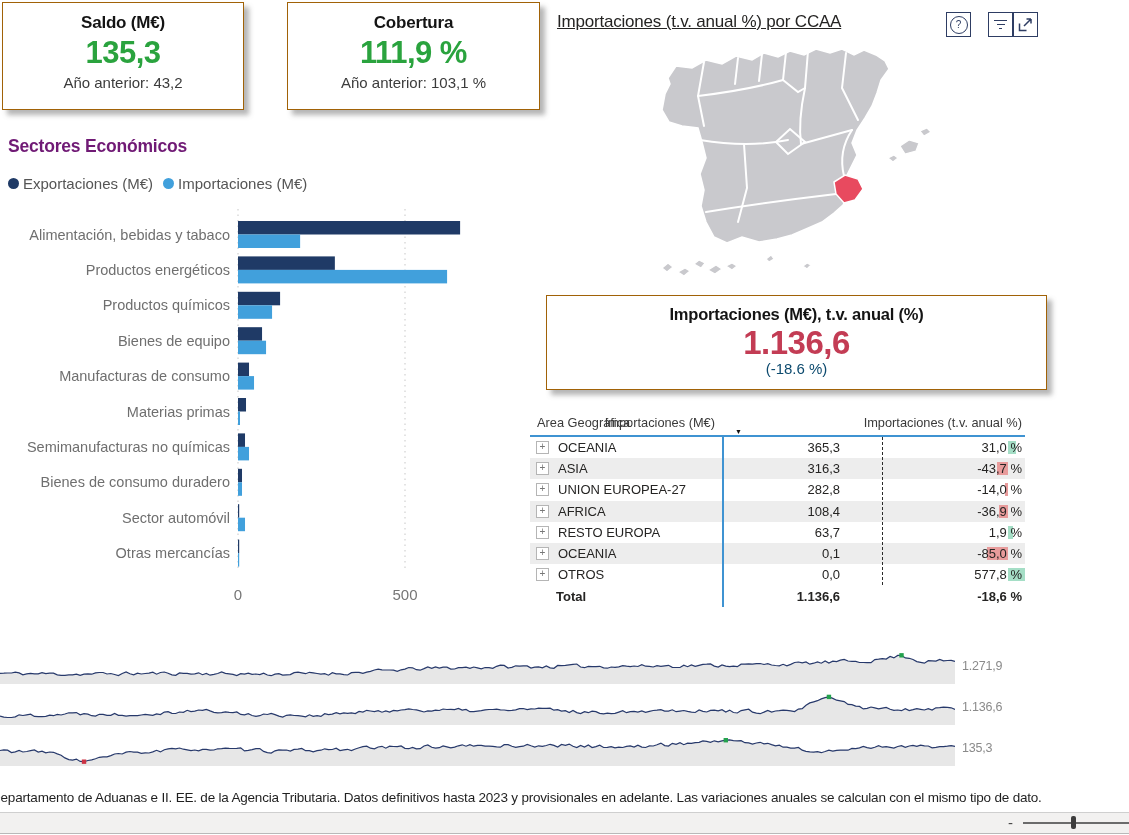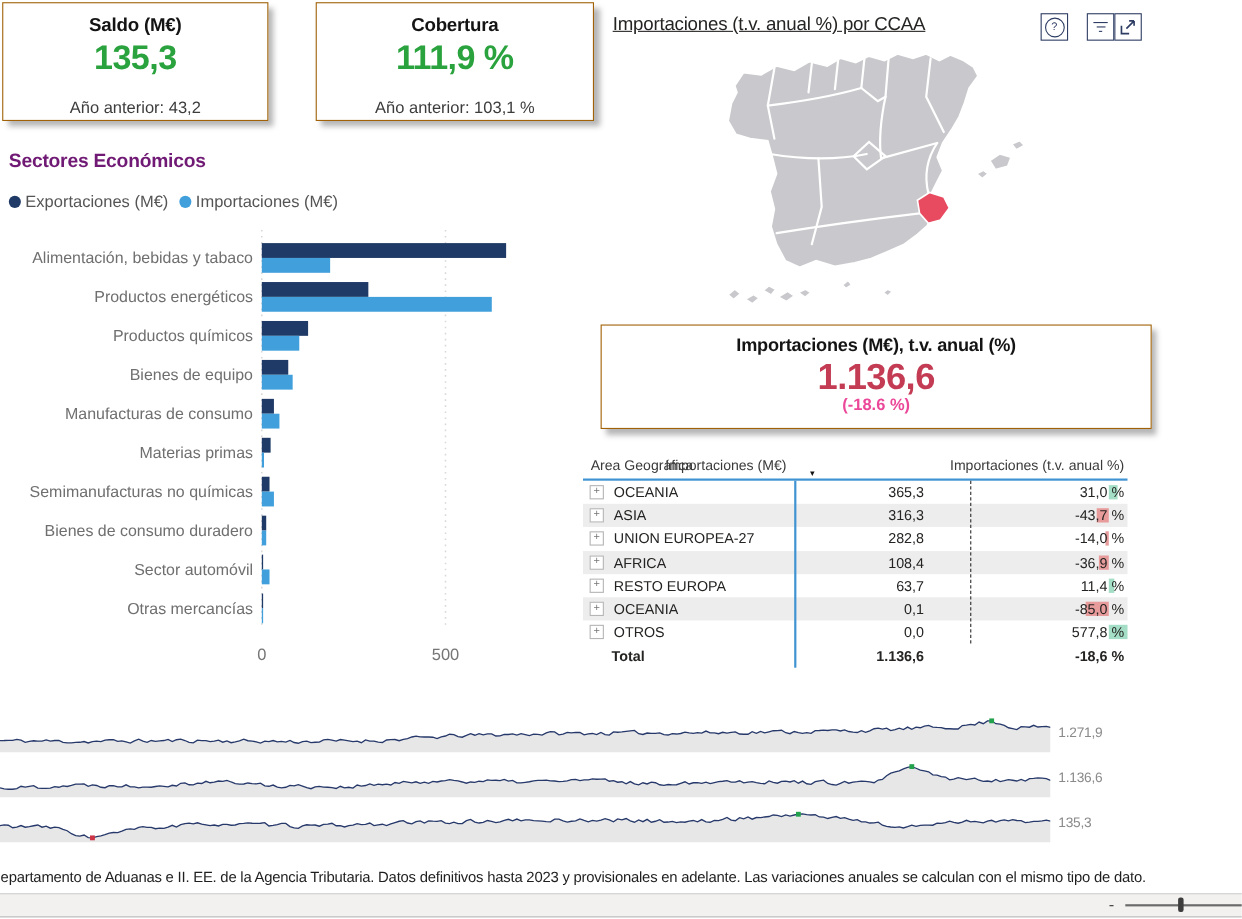--- a/index.html
+++ b/index.html
@@ -4,21 +4,21 @@
 <style>
   html,body{margin:0;padding:0;background:#fff;}
   #page{position:relative;width:1129px;height:835px;background:#fff;overflow:hidden;
         font-family:"Liberation Sans",sans-serif;color:#252423;}
 
   
   .card{position:absolute;background:#fff;border:1px solid #a16207;
         box-shadow:5px 5px 5px rgba(90,90,90,.45);text-align:center;}
   .card .c-title{font-weight:700;font-size:17px;color:#141414;margin-top:10px;letter-spacing:-.2px;}
   .card .c-value{font-weight:700;font-size:31px;margin-top:2px;letter-spacing:-.5px;}
-  .card .c-prev{font-size:15px;color:#3c3c3c;margin-top:19px;}
+  .card .c-prev{font-size:15px;color:#3c3c3c;margin-top:3px;}
 
   
   .panel-title{position:absolute;left:557px;top:12px;font-size:17px;font-weight:500;
                color:#252423;letter-spacing:-.2px;text-decoration:underline;}
   .toolbar{position:absolute;left:946px;top:12px;display:flex;align-items:center;}
   .tool-btn{width:25px;height:25px;border:1px solid #2e3d63;background:#fff;box-sizing:border-box;
             display:flex;align-items:center;justify-content:center;cursor:pointer;}
   .tool-btn.help{margin-right:17px;}
   .help-circle{width:16px;height:16px;border:1px solid #2e3d63;border-radius:50%;
                font-size:10px;color:#2e3d63;display:flex;align-items:center;justify-content:center;}
@@ -34,21 +34,21 @@
   .legend .l-item{display:flex;align-items:center;gap:4px;}
   .legend .dot{width:11px;height:11px;border-radius:50%;display:inline-block;}
   #sectors-svg{position:absolute;left:0;top:203px;}
   #sectors-svg .cat-label{font-size:14.5px;fill:#6f6f6f;}
   #sectors-svg .axis-label{font-size:15px;fill:#767676;}
   #sectors-svg .gridline{stroke:#d8d8d8;stroke-width:1.4;stroke-dasharray:1.5 4;}
 
   
   #kpi-card .c-title{font-size:16.5px;margin-top:9px;}
   #kpi-card .c-value{font-size:33px;margin-top:0;}
-  #kpi-card .c-sub{font-weight:700;font-size:15px;color:#ec4899;margin-top:-2px;}
+  #kpi-card .c-sub{font-weight:400;font-size:15px;color:#0c4a6e;margin-top:-2px;}
 
   
   #geo-table{position:absolute;left:530px;top:410px;width:495px;font-size:13px;}
   .t-header{position:relative;height:27px;color:#3a3a3a;font-size:12.8px;}
   .t-header .h1{position:absolute;left:7px;top:5px;}
   .t-header .h2{position:absolute;right:310px;top:5px;}
   .t-header .h3{position:absolute;right:3px;top:5px;}
   .t-header .sort{position:absolute;left:205px;top:18px;font-size:7px;color:#111;}
   .t-header:after{content:"";position:absolute;left:0;right:0;bottom:0;height:2px;background:#3f93d2;}
   .t-body{position:relative;}
@@ -250,21 +250,21 @@
           </div>
           <div class="t-col2">108,4</div>
           <div class="t-col3"><div class="databar" style="left: 150.93px; width: 9.07002px; background: rgb(232, 155, 155);"></div><span class="cellval">-36,9 %</span></div>
         </div>
         <div class="t-row">
           <div class="t-col1">
             <span class="expander">+</span>
             <span>RESTO EUROPA</span>
           </div>
           <div class="t-col2">63,7</div>
-          <div class="t-col3"><div class="databar" style="left: 160px; width: 4.62104px; background: rgb(165, 222, 198);"></div><span class="cellval">11,4 %</span></div>
+          <div class="t-col3"><div class="databar" style="left: 160px; width: 4.62104px; background: rgb(165, 222, 198);"></div><span class="cellval">1,9 %</span></div>
         </div>
         <div class="t-row alt">
           <div class="t-col1">
             <span class="expander">+</span>
             <span>OCEANIA</span>
           </div>
           <div class="t-col2">0,1</div>
           <div class="t-col3"><div class="databar" style="left: 139.107px; width: 20.893px; background: rgb(232, 155, 155);"></div><span class="cellval">-85,0 %</span></div>
         </div>
         <div class="t-row">

